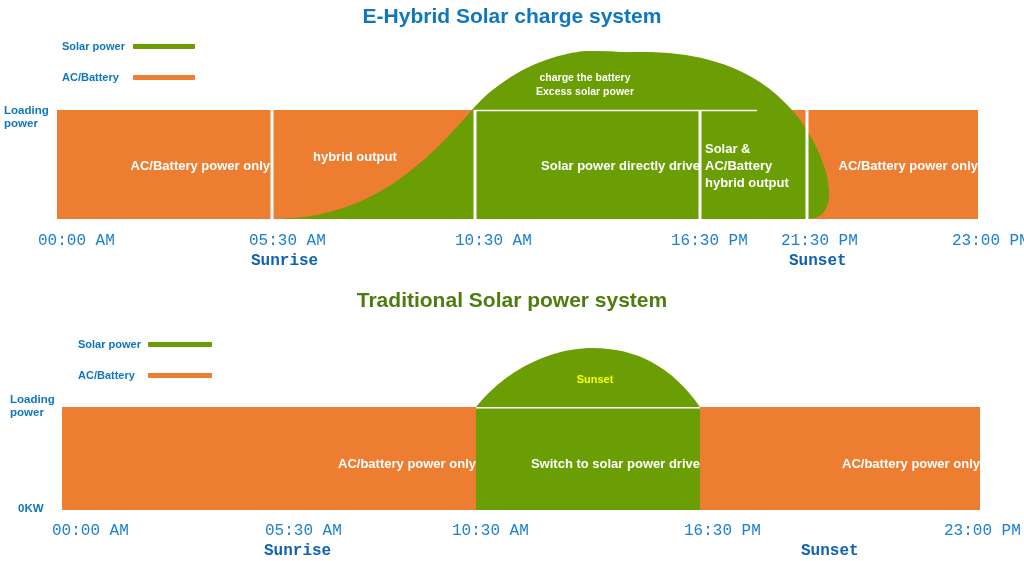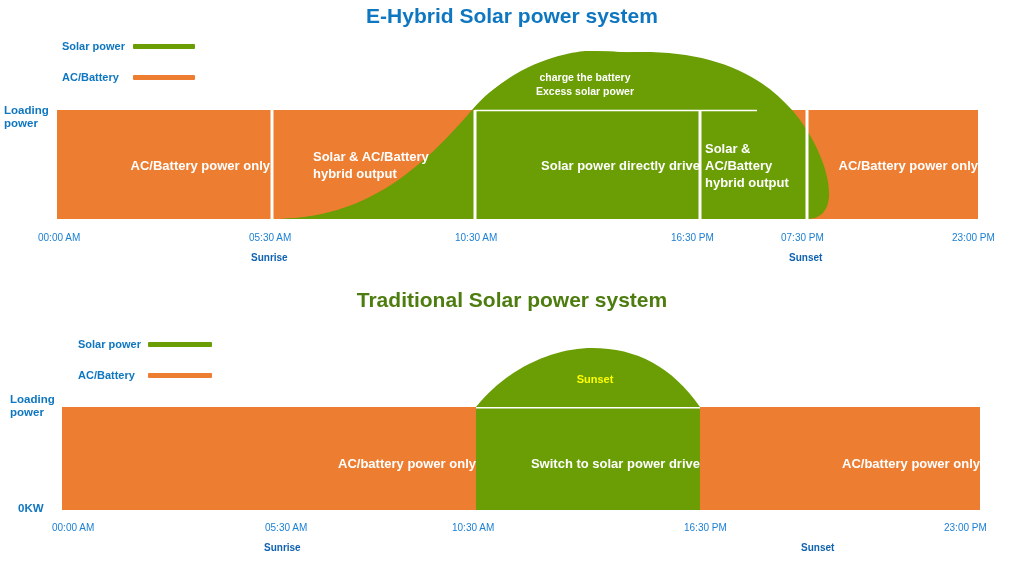--- a/index.html
+++ b/index.html
@@ -81,35 +81,36 @@
     position: absolute;
     color: #FFFF00;
     font-weight: bold;
     font-size: 11px;
     text-align: center;
   }
 
   
   .tick {
     position: absolute;
-    font-size: 10px;
+    font-size: 16px;
     color: #1B7FD4;
     white-space: nowrap;
+    font-family: Liberation Mono, monospace;
   }
   .tick.bold-event {
     font-weight: bold;
     color: #0F62B0;
   }
 </style>
 </head>
 <body>
 
 <div id="page">
 
-  <div class="chart-title" id="title-top">E-Hybrid Solar power system</div>
+  <div class="chart-title" id="title-top">E-Hybrid Solar charge system</div>
 
   <div class="legend" id="legend-top">
     <div class="legend-row">
       <span class="legend-label">Solar power</span>
       <span class="legend-swatch sw-green"></span>
     </div>
     <div class="legend-row">
       <span class="legend-label">AC/Battery</span>
       <span class="legend-swatch sw-orange"></span>
     </div>
@@ -158,40 +159,39 @@
   </div>
 
   <div class="curve-note" style="left:485px; top:70px; width:200px;">
     <div>charge the battery</div>
     <div>Excess solar power</div>
   </div>
 
   <div class="band-text center" style="left:62px; top:157px; width:208px;">AC/Battery power only</div>
 
   <div class="band-text" style="left:313px; top:148px; width:150px;">
-    <div>Solar &amp; AC/Battery</div>
     <div>hybrid output</div>
   </div>
 
   <div class="band-text center" style="left:478px; top:157px; width:222px;">Solar power directly drive</div>
 
   <div class="band-text" style="left:705px; top:140px; width:100px;">
     <div>Solar &amp;</div>
     <div>AC/Battery</div>
     <div>hybrid output</div>
   </div>
 
   <div class="band-text center" style="left:812px; top:157px; width:166px;">AC/Battery power only</div>
 
   <div class="tick" style="left:38px;  top:232px;">00:00 AM</div>
   <div class="tick" style="left:249px; top:232px;">05:30 AM</div>
   <div class="tick bold-event" style="left:251px; top:252px;">Sunrise</div>
   <div class="tick" style="left:455px; top:232px;">10:30 AM</div>
   <div class="tick" style="left:671px; top:232px;">16:30 PM</div>
-  <div class="tick" style="left:781px; top:232px;">07:30 PM</div>
+  <div class="tick" style="left:781px; top:232px;">21:30 PM</div>
   <div class="tick bold-event" style="left:789px; top:252px;">Sunset</div>
   <div class="tick" style="left:952px; top:232px;">23:00 PM</div>
 
   <div class="chart-title" id="title-bottom">Traditional Solar power system</div>
 
   <div class="legend" id="legend-bottom">
     <div class="legend-row">
       <span class="legend-label">Solar power</span>
       <span class="legend-swatch sw-green"></span>
     </div>

